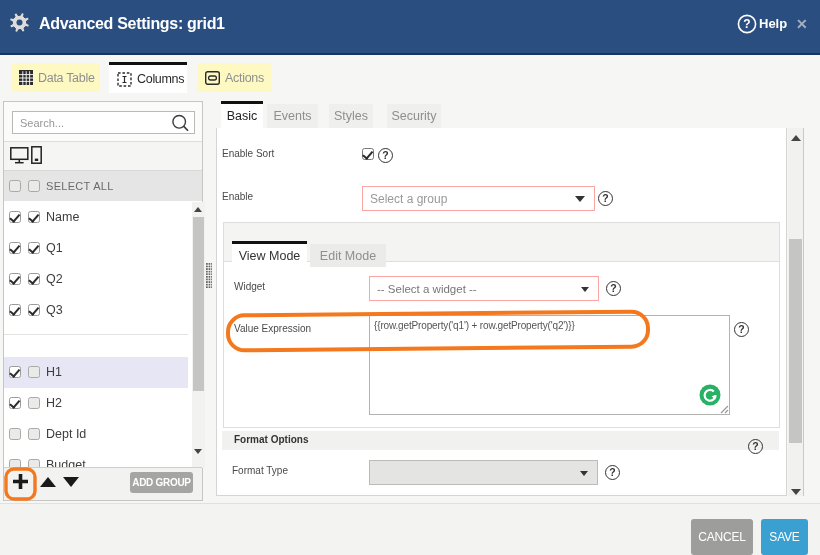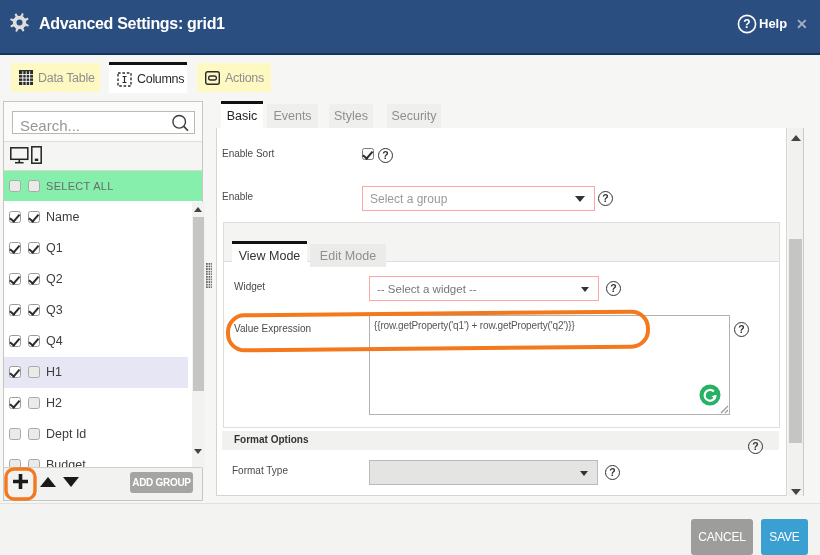--- a/index.html
+++ b/index.html
@@ -12,23 +12,23 @@
   #help-txt { left:759px; top:16px; color:#fff; font-size:13px; font-weight:bold; }
   #close-x { left:796px; top:16px; color:#a3aec2; font-size:14px; font-weight:bold; }
   
   .mtab { top:63px; height:29px; background:#fef9c3; color:#8f8f8f; font-size:12.5px; letter-spacing:-0.3px;
           display:flex; align-items:center; white-space:nowrap; }
   .mtab.active { top:62px; height:31px; background:#fff; border-top:3px solid #111; color:#2b2b2b; }
   
   #lpanel { left:3px; top:101px; width:200px; height:400px; background:#fff; border:1px solid #c6c6c5; }
   #searchwrap { left:0px; top:0px; width:198px; height:39px; background:#fbfbfa; }
   #searchbox { left:8px; top:9px; width:183px; height:23px; background:#fff; border:1px solid #b9b9b8; }
-  #searchbox span { position:absolute; left:7px; top:5px; color:#979797; font-size:15px; }
+  #searchbox span { position:absolute; left:7px; top:5px; color:#979797; font-size:11px; }
   #devrow { left:0; top:39px; width:198px; height:29px; background:#f5f5f4; border-top:1px solid #dddddc; }
-  #selall { left:0; top:68px; width:198px; height:31px; background:#86efac; border-top:1px solid #d8d8d7; color:#6b6b6b; font-size:11px; letter-spacing:0.3px; }
+  #selall { left:0; top:68px; width:198px; height:31px; background:#e5e5e5; border-top:1px solid #d8d8d7; color:#6b6b6b; font-size:11px; letter-spacing:0.3px; }
   .lrow { left:0; width:184px; height:40px; background:#fff; border-bottom:1px solid #e3e3e2; color:#3d3d3d; font-size:12.5px; }
   .cb { position:absolute; width:12px; height:12px; border:1px solid #9a9a99; border-radius:2.5px; background:#fff; top:9px; }
   .cb.un { background:#eaeae9; border-color:#a9a9a8; }
   .cb.ck::after { content:""; position:absolute; left:2px; top:-0.5px; width:3.5px; height:7.5px;
     border-right:2.5px solid #2b2b2b; border-bottom:2.5px solid #2b2b2b; transform:rotate(40deg); }
   .cb1 { left:5px; } .cb2 { left:24px; }
   .rlabel { position:absolute; left:42px; top:8px; }
   
   #lsb { left:188px; top:100px; width:13px; height:266px; background:#f2f2f1; }
   
@@ -134,25 +134,20 @@
     </div>
   <div class="lrow abs" style="top:162px">
       <div class="cb cb1 ck"></div>
       <div class="cb cb2 ck"></div>
       <span class="rlabel">Q2</span>
     </div>
   <div class="lrow abs" style="top:193px">
       <div class="cb cb1 ck"></div>
       <div class="cb cb2 ck"></div>
       <span class="rlabel">Q3</span>
-    </div>
-  <div class="lrow abs" style="top:224px">
-      <div class="cb cb1 ck"></div>
-      <div class="cb cb2 ck"></div>
-      <span class="rlabel">Q4</span>
     </div>
   <div class="lrow abs" style="top:255px;background:#e6e6f4">
       <div class="cb cb1 ck"></div>
       <div class="cb cb2 un"></div>
       <span class="rlabel">H1</span>
     </div>
   <div class="lrow abs" style="top:286px">
       <div class="cb cb1 ck"></div>
       <div class="cb cb2 un"></div>
       <span class="rlabel">H2</span>

